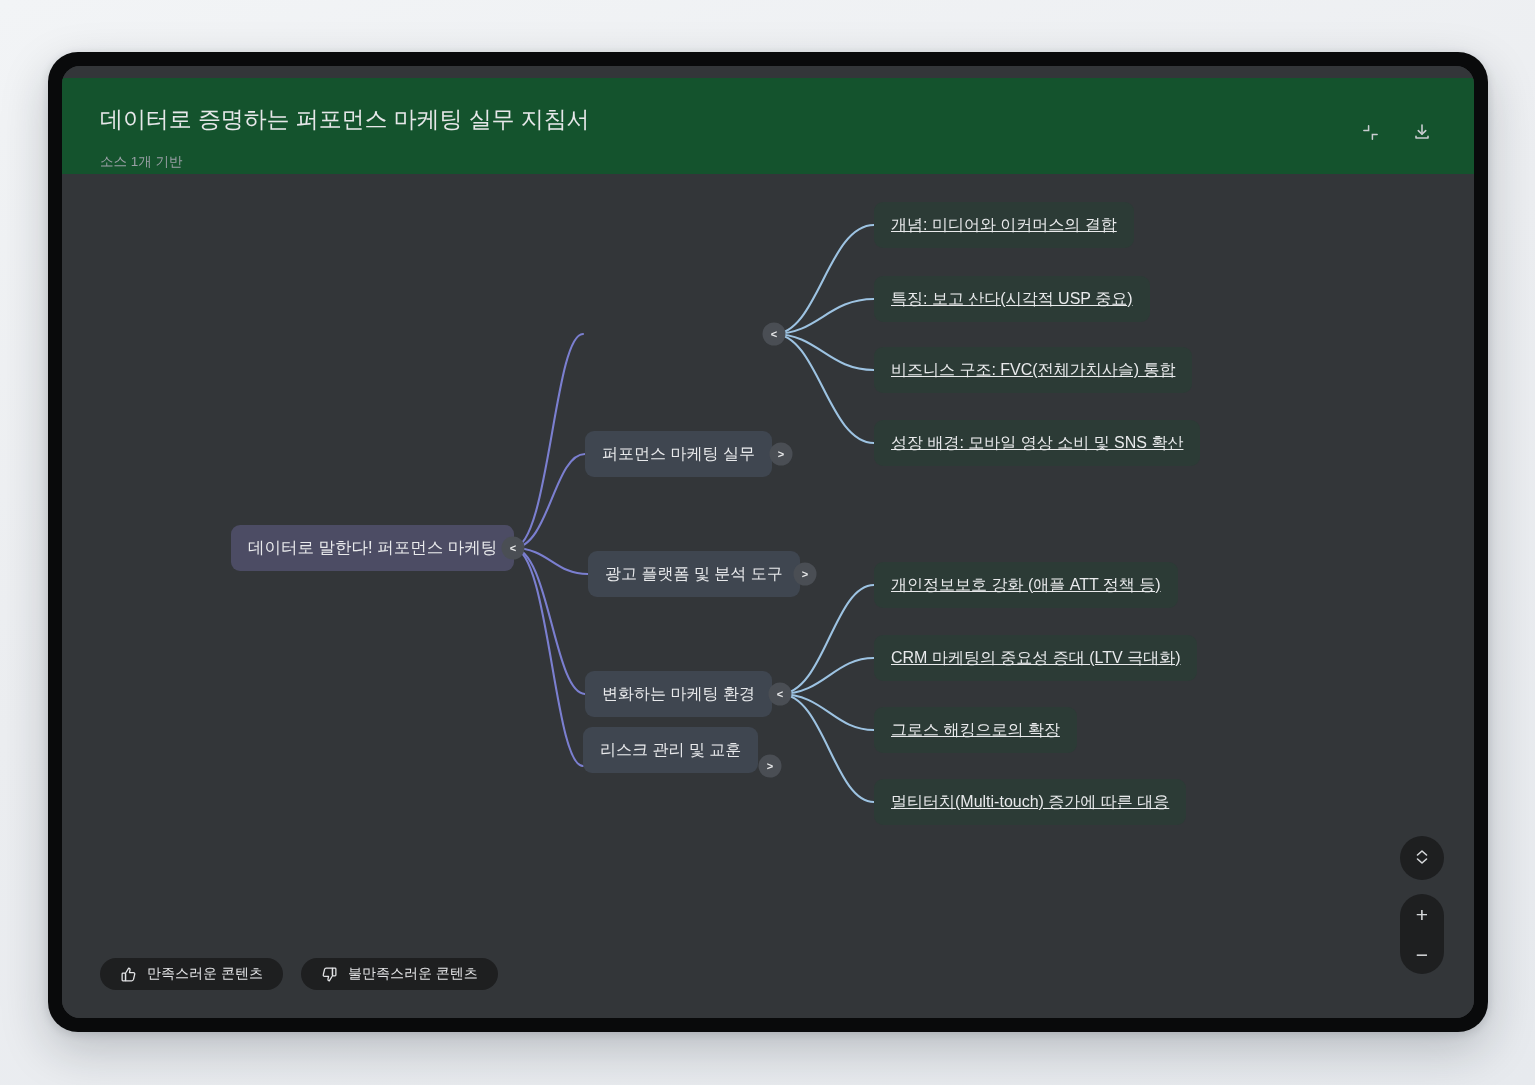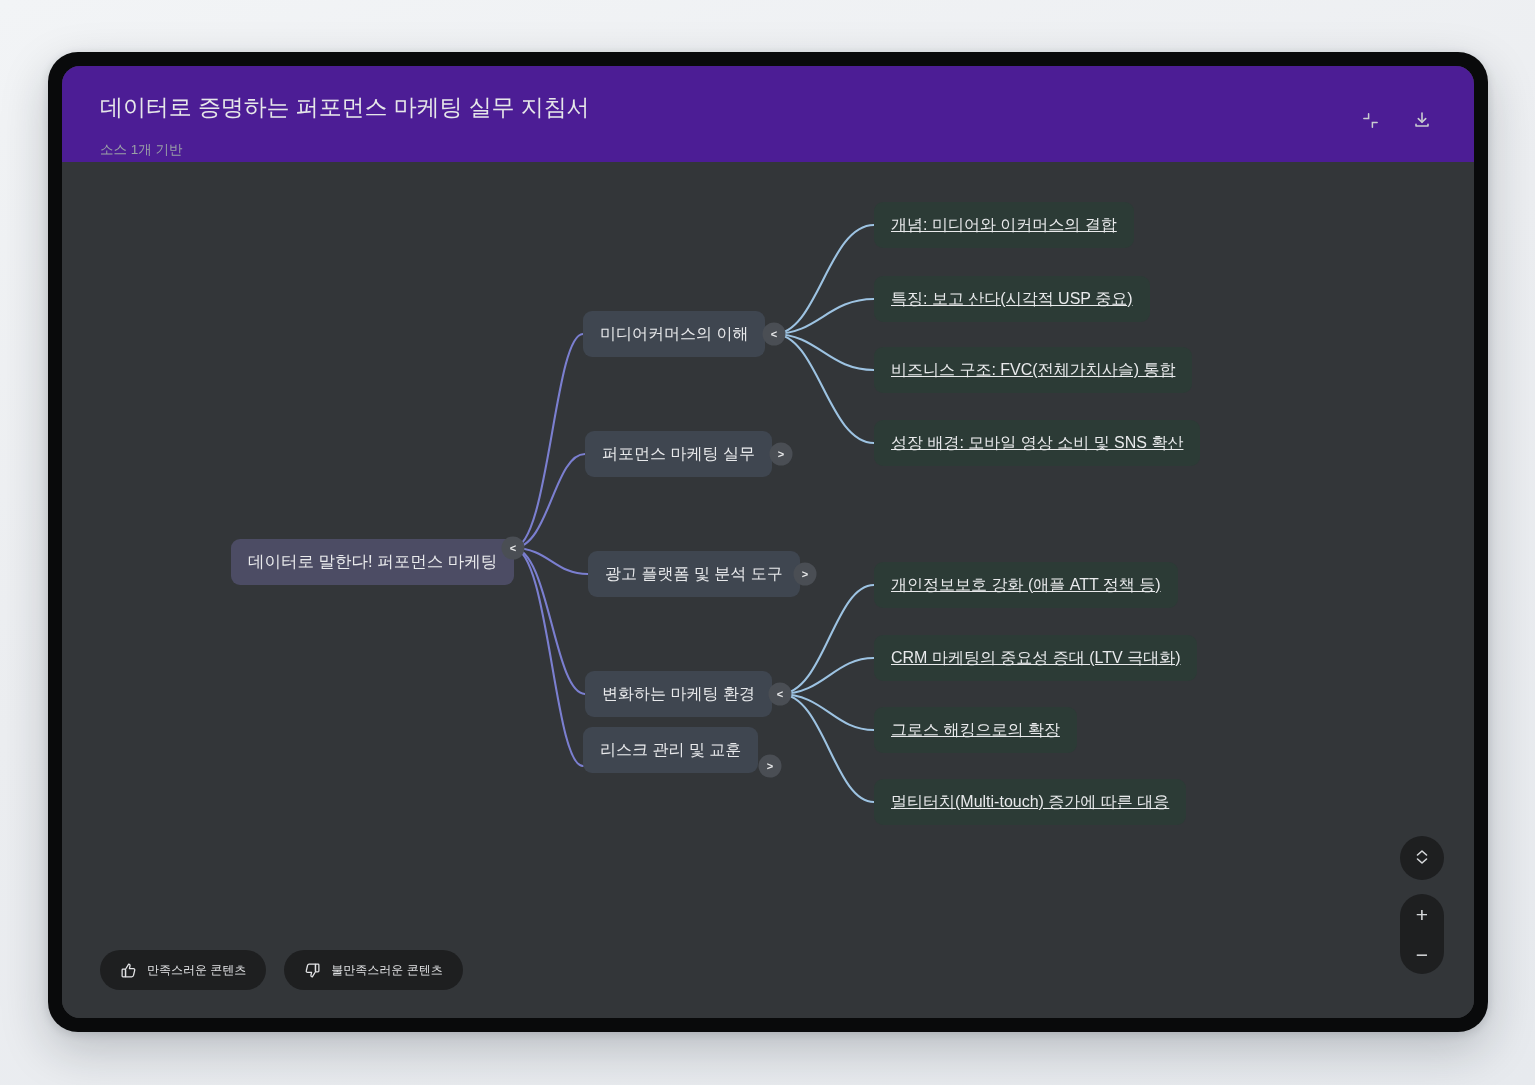--- a/index.html
+++ b/index.html
@@ -34,23 +34,23 @@
     width: 100%;
     height: 100%;
     background: #313336;
     border-radius: 18px;
     overflow: hidden;
   }
 
   
   #panel-header {
     position: absolute;
-    left: 0; top: 0; right: 0;
+    left: 0; top: 12px; right: 0;
     height: 96px;
-    background: #4c1d95;
+    background: #14532d;
     z-index: 30;
   }
   #title-block { position: absolute; left: 38px; top: 26px; }
   #doc-title {
     font-size: 23px;
     color: #e6e7e9;
     letter-spacing: -0.1px;
     white-space: nowrap;
   }
   #doc-subtitle {
@@ -132,27 +132,27 @@
     left: 38px;
     bottom: 28px;
     display: flex;
     gap: 18px;
     z-index: 25;
   }
   .feedback-btn {
     display: flex;
     align-items: center;
     gap: 10px;
-    height: 40px;
+    height: 32px;
     padding: 0 20px;
     border-radius: 20px;
     background: #1e1f20;
     border: none;
     color: #e3e4e6;
-    font-size: 12px;
+    font-size: 14px;
     font-family: inherit;
     cursor: pointer;
   }
   .feedback-btn svg { display: block; flex: none; }
 
   
   #view-controls {
     position: absolute;
     right: 30px;
     bottom: 44px;
@@ -226,28 +226,25 @@
           <path d="M712,268 C756,268 766,304 812,304"></path>
           <path d="M712,268 C756,268 766,377 812,377"></path>
 
           <path d="M718,628 C762,628 772,519 812,519"></path>
           <path d="M718,628 C762,628 772,592 812,592"></path>
           <path d="M718,628 C762,628 772,664 812,664"></path>
           <path d="M718,628 C762,628 772,736 812,736"></path>
         </g>
       </svg>
 
-      <div class="node root" style="left:169px; top:496px;">
+      <div class="node root" style="left:169px; top:482px;">
         <span>데이터로 말한다! 퍼포먼스 마케팅</span>
       </div>
       <div class="toggle-badge" style="left:451px; top:482px;">&lt;</div>
 
-      <div class="node level2" style="left:521px; top:268px;">
-        <span>미디어커머스의 이해</span>
-      </div>
       <div class="toggle-badge" style="left:712px; top:268px;">&lt;</div>
 
       <div class="node level2" style="left:523px; top:388px;">
         <span>퍼포먼스 마케팅 실무</span>
       </div>
       <div class="toggle-badge" style="left:719px; top:388px;">&gt;</div>
 
       <div class="node level2" style="left:526px; top:508px;">
         <span>광고 플랫폼 및 분석 도구</span>
       </div>

